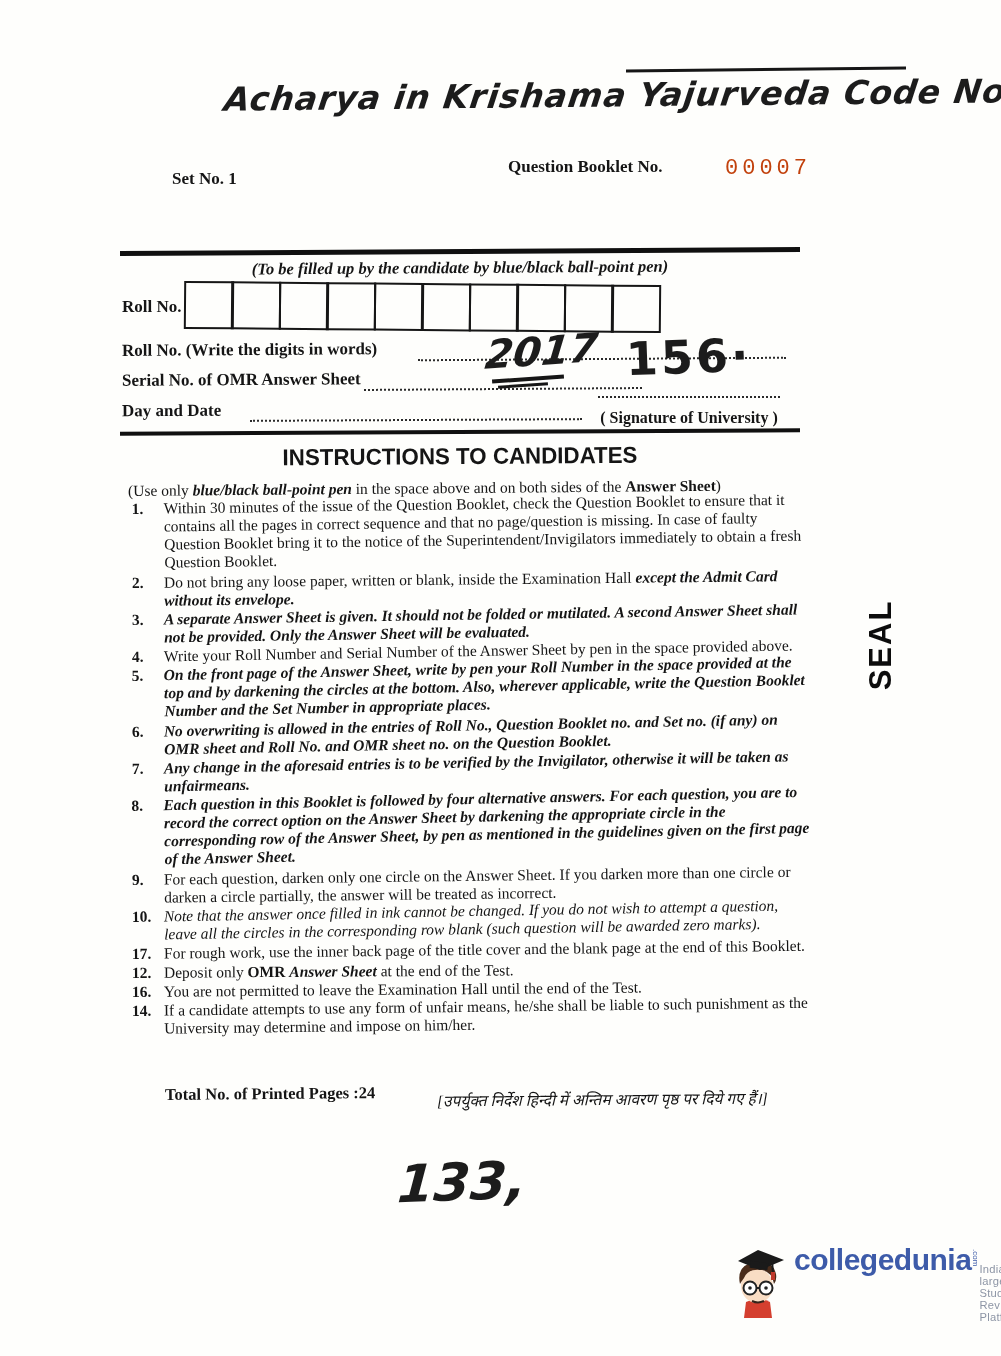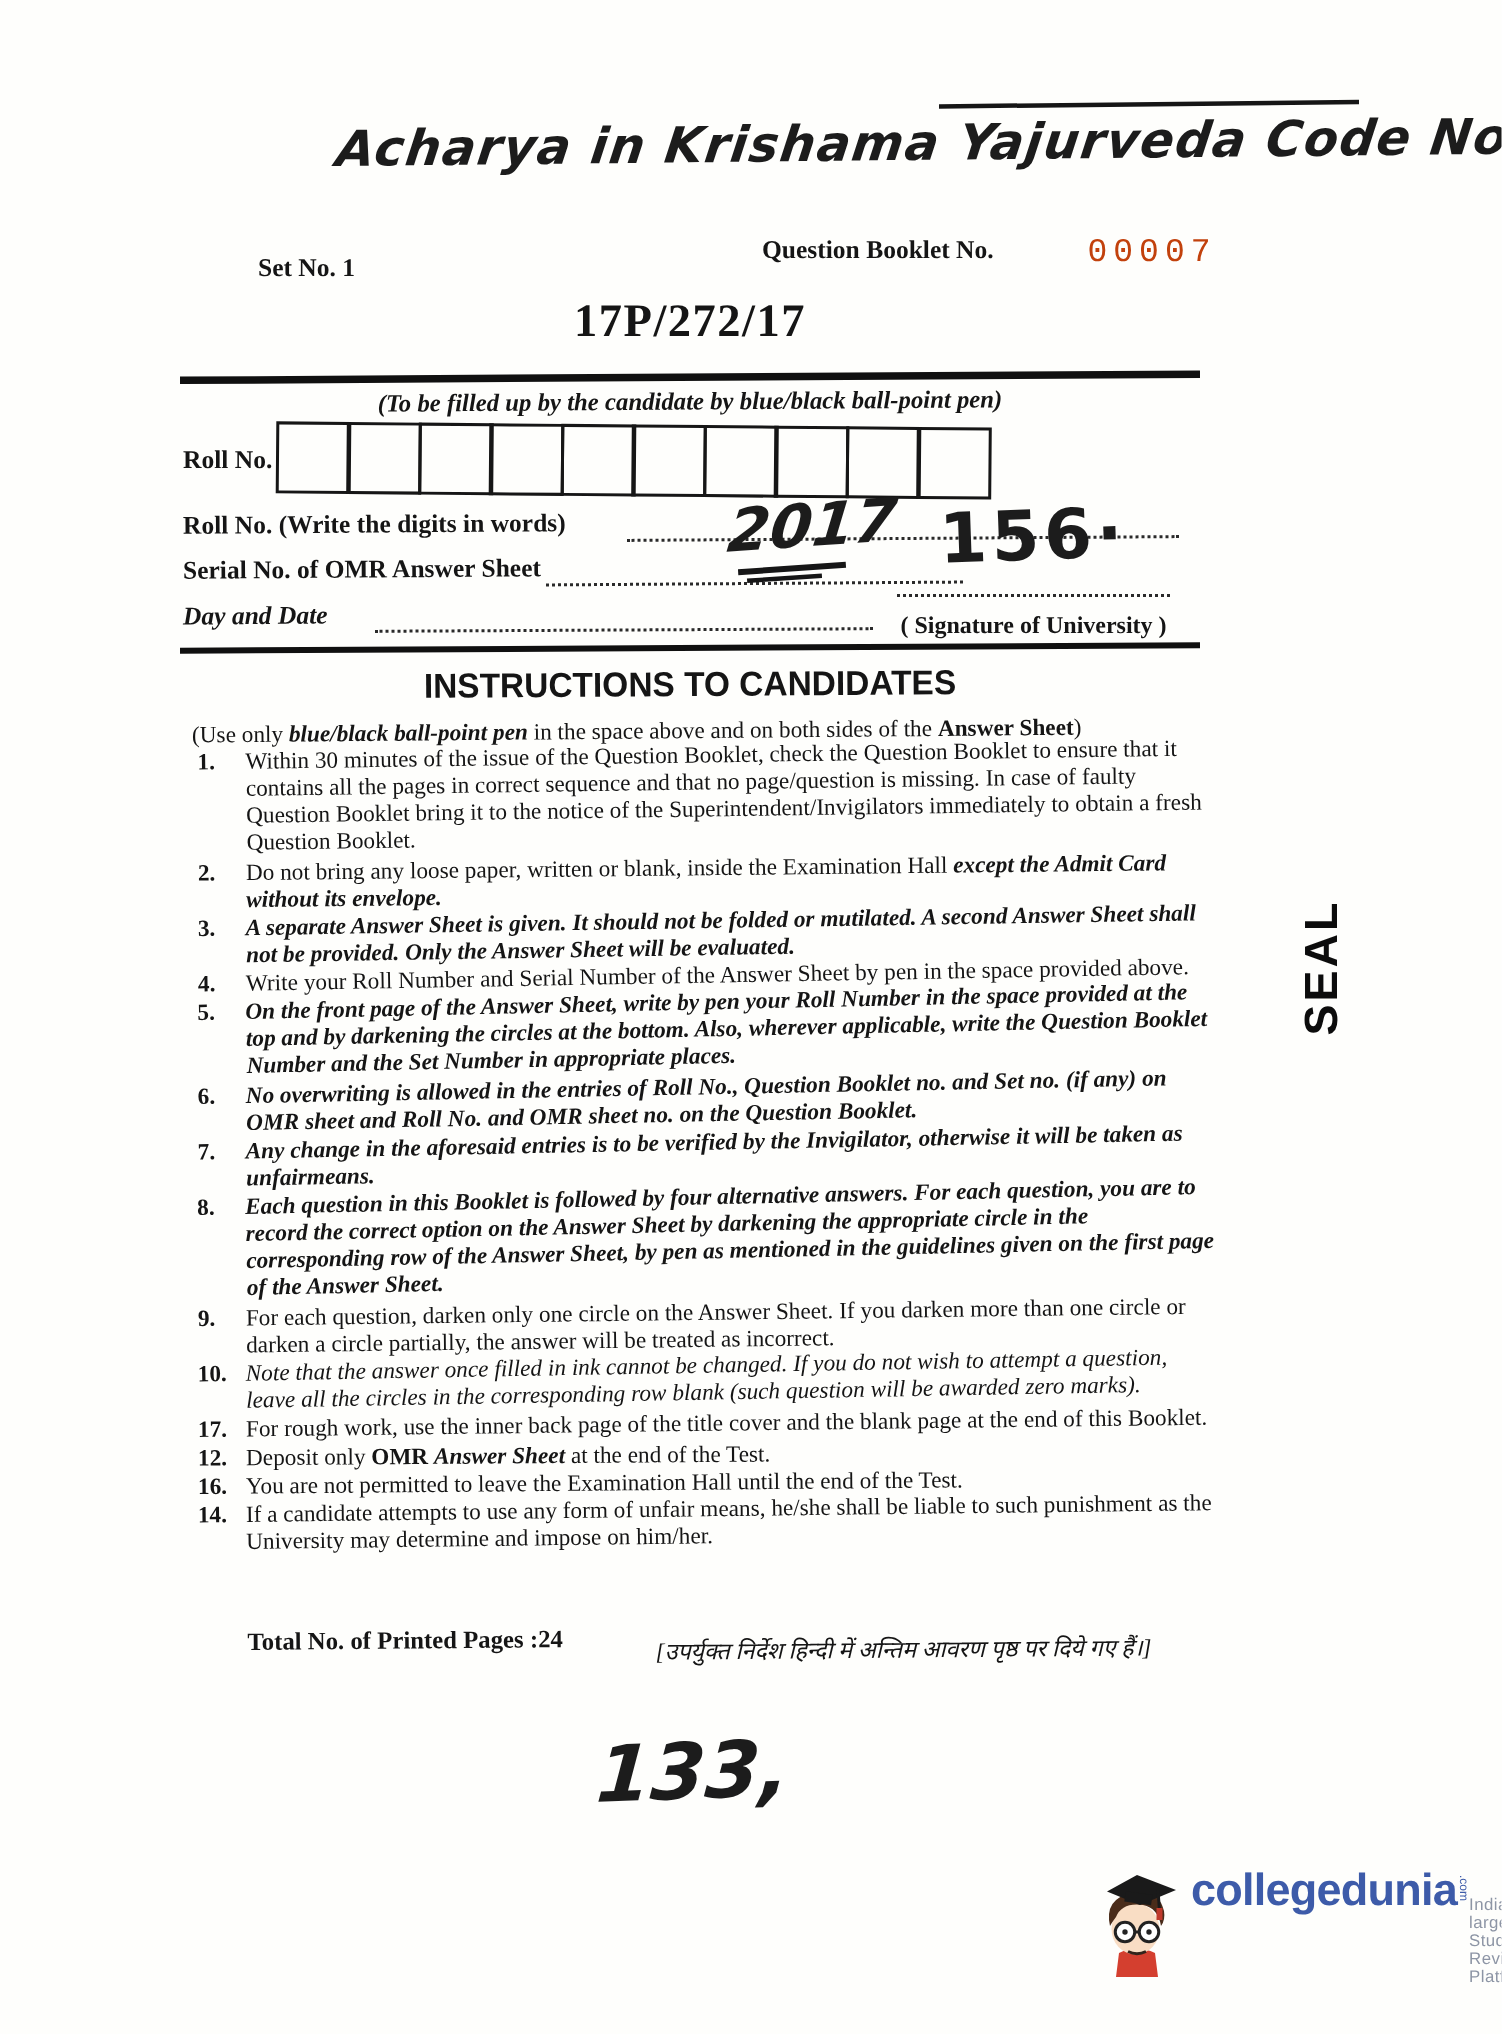--- a/index.html
+++ b/index.html
@@ -25,21 +25,21 @@
 
   .fill-note{left:120px;top:258px;width:680px;text-align:center;font-size:16.5px;font-weight:700;font-style:italic;transform:rotate(-0.4deg);}
 
   .roll-label{left:122px;top:297px;font-size:17px;font-weight:700;}
   .roll-boxes{left:186px;top:283px;display:flex;transform:rotate(0.5deg);}
   .roll-boxes .cell{width:46px;height:44px;border:2.5px solid #161616;margin-left:-2.5px;background:transparent;}
 
   .frm-label{font-size:17px;font-weight:700;white-space:nowrap;}
   .lbl-words{left:122px;top:340px;transform:rotate(-0.4deg);}
   .lbl-serial{left:122px;top:370px;transform:rotate(-0.4deg);}
-  .lbl-day{left:122px;top:401px;transform:rotate(-0.4deg);font-style:italic;}
+  .lbl-day{left:122px;top:401px;transform:rotate(-0.4deg);}
 
   .dots{border-bottom:2.6px dotted #2a2a2a;height:2px;}
   .dots-words{left:418px;top:356px;width:368px;transform:rotate(-0.4deg);}
   .dots-serial{left:364px;top:386px;width:278px;transform:rotate(-0.4deg);}
   .dots-sig{left:598px;top:394px;width:182px;}
   .dots-day{left:250px;top:417px;width:332px;transform:rotate(-0.3deg);}
 
   .hand-year{left:486px;top:328px;font-size:40px;transform:skewX(-10deg) rotate(-4deg);}
   .hand-year-u1{left:492px;top:377px;width:72px;height:4px;background:#161616;transform:rotate(-4deg);}
   .hand-year-u2{left:498px;top:384px;width:50px;height:3px;background:#161616;transform:rotate(-4deg);}
@@ -95,21 +95,20 @@
 <div class="page">
 
   <div class="abs top-line"></div>
 
   <div class="abs hand hand-title">Acharya in Krishama Yajurveda Code No (282)</div>
 
   <div class="abs set-no">Set No. 1</div>
   <div class="abs qbn-label">Question Booklet No.</div>
   <div class="abs qbn-value">00007</div>
 
-  <div class="abs paper-code">17P/272/17</div>
 
   <div class="abs rule rule1"></div>
 
   <div class="abs fill-note">(To be filled up by the candidate by blue/black ball-point pen)</div>
 
   <div class="abs roll-label frm-label">Roll No.</div>
   <div class="abs roll-boxes">
       <div class="cell"></div>
       <div class="cell"></div>
       <div class="cell"></div>

